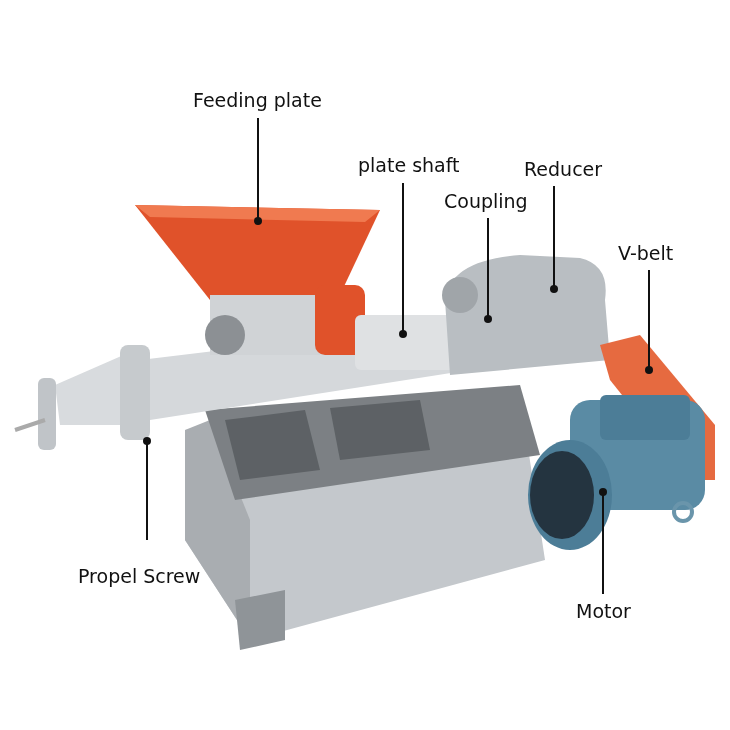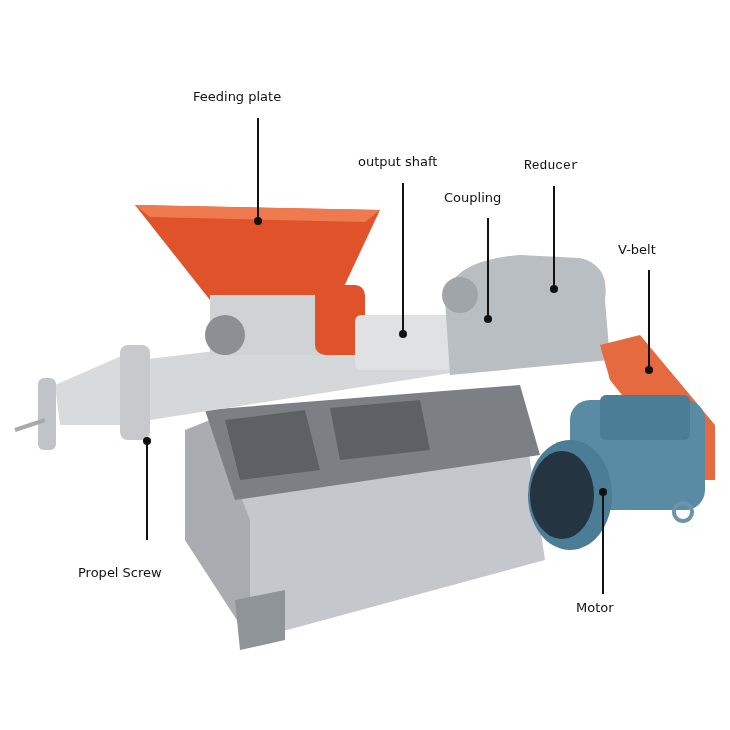--- a/index.html
+++ b/index.html
@@ -1,17 +1,17 @@
 <!DOCTYPE html>
 <html><head>
 <meta charset="utf-8">
 <style>
   html, body { margin:0; padding:0; background:#ffffff; }
   body { width:730px; height:730px; position:relative; overflow:hidden; font-family:"DejaVu Sans", sans-serif; }
-  .label { position:absolute; font-size:13px; color:#111; white-space:nowrap; }
+  .label { position:absolute; font-size:19px; color:#111; white-space:nowrap; }
   .line { position:absolute; width:2px; background:#111; }
   .dot { position:absolute; width:8px; height:8px; border-radius:50%; background:#111; }
   svg { position:absolute; left:0; top:0; }
 </style>
 </head>
 <body>
 
 <svg width="730" height="730" viewBox="0 0 730 730">
 
   <polygon points="185,430 520,395 545,560 250,640 185,540" fill="#c4c8cc"></polygon>
@@ -47,29 +47,29 @@
   <rect x="600" y="395" width="90" height="45" rx="6" fill="#4c7d97"></rect>
   <ellipse cx="570" cy="495" rx="42" ry="55" fill="#4c7d97"></ellipse>
   <ellipse cx="562" cy="495" rx="32" ry="44" fill="#243440"></ellipse>
   <circle cx="683" cy="512" r="9" fill="none" stroke="#6a95ab" stroke-width="4"></circle>
 </svg>
 
 <div class="label" style="left:193px;top:89px;">Feeding plate</div>
 <div class="line" style="left:257px;top:118px;height:103px;"></div>
 <div class="dot" style="left:254px;top:217px;"></div>
 
-<div class="label" style="left:358px;top:154px;">output shaft</div>
+<div class="label" style="left:358px;top:154px;">plate shaft</div>
 <div class="line" style="left:402px;top:183px;height:151px;"></div>
 <div class="dot" style="left:399px;top:330px;"></div>
 
 <div class="label" style="left:444px;top:190px;text-align:right;">Coupling</div>
 <div class="line" style="left:487px;top:218px;height:100px;"></div>
 <div class="dot" style="left:484px;top:315px;"></div>
 
-<div class="label" style="left:524px;top:158px;font-family:Liberation Mono, monospace;">Reducer</div>
+<div class="label" style="left:524px;top:158px;">Reducer</div>
 <div class="line" style="left:553px;top:186px;height:104px;"></div>
 <div class="dot" style="left:550px;top:285px;"></div>
 
 <div class="label" style="left:618px;top:242px;">V-belt</div>
 <div class="line" style="left:648px;top:270px;height:100px;"></div>
 <div class="dot" style="left:645px;top:366px;"></div>
 
 <div class="label" style="left:78px;top:565px;text-align:center;">Propel Screw</div>
 <div class="line" style="left:146px;top:440px;height:100px;"></div>
 <div class="dot" style="left:143px;top:437px;"></div>

